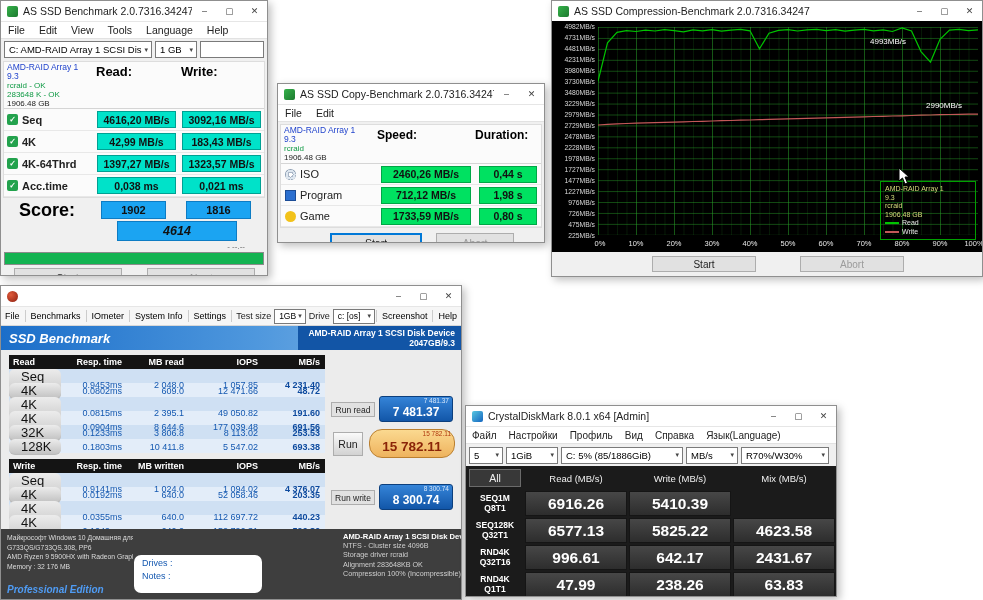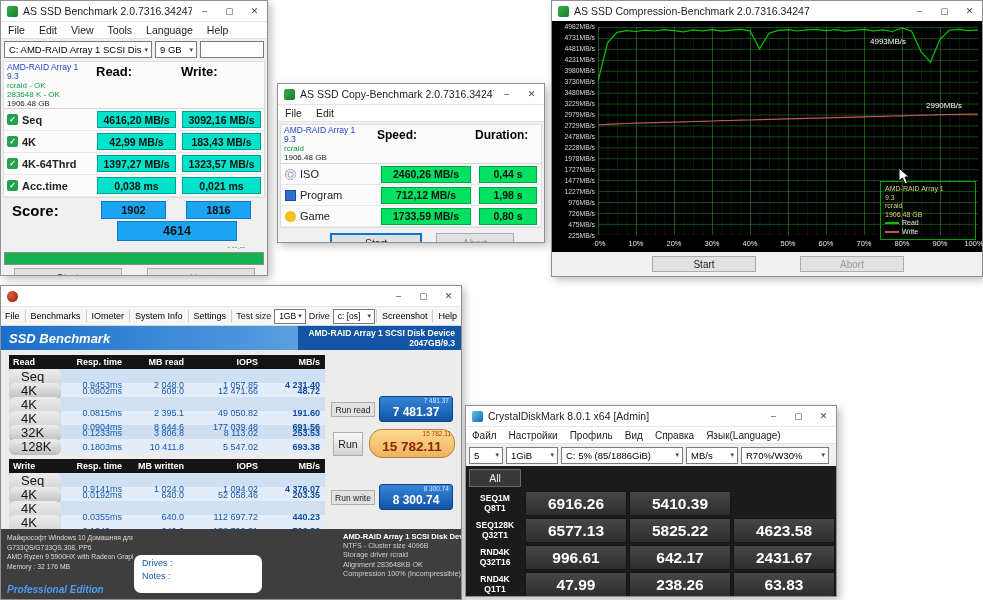--- a/index.html
+++ b/index.html
@@ -32,23 +32,23 @@
   .drv-info{padding:1px 3px;line-height:9px;font-size:8px;}
   .drv-info .nm{color:#2244cc;font-size:8.5px;}
   .drv-info .ok{color:#109a45;}
   .drv-info .cap{color:#222;}
   .asb-colh{font-size:13px;font-weight:bold;padding:2px 0 8px 2px;}
   .asb-drow{display:grid;grid-template-columns:90px 85px 85px;height:21px;align-items:center;border-bottom:1px solid #e8e8e8;}
   .asb-label{display:flex;align-items:center;gap:4px;font-size:11px;padding-left:3px;font-weight:bold;color:#222;}
   .asb-check{width:11px;height:11px;background:#23a24d;border-radius:2px;color:#fff;font-size:8px;display:flex;align-items:center;justify-content:center;flex:0 0 auto;}
   .asb-box{height:15px;margin:0 3px;background:#00e2c9;border:1px solid #00a193;display:flex;align-items:center;justify-content:center;font-size:10.5px;font-weight:bold;color:#111;}
   .asb-scorerow{display:grid;grid-template-columns:90px 85px 85px;align-items:center;height:22px;margin-top:1px;}
-  .asb-scorelabel{font-size:15px;font-weight:bold;padding-left:11px;}
+  .asb-scorelabel{font-size:18px;font-weight:bold;padding-left:18px;}
   .asb-sbox{height:16px;margin:0 10px;background:#1ba4f2;border:1px solid #0d7cc4;display:flex;align-items:center;justify-content:center;font-size:11px;font-weight:bold;color:#111;}
-  .asb-totalrow{height:21px;display:flex;}
+  .asb-totalrow{height:21px;display:flex;font-style:italic;}
   .asb-tbox{width:118px;height:18px;margin-left:116px;background:#1ba4f2;border:1px solid #0d7cc4;display:flex;align-items:center;justify-content:center;font-size:12.5px;font-weight:bold;color:#111;}
   .asb-eta{text-align:right;font-size:8px;color:#666;padding-right:22px;height:9px;line-height:9px;}
   .asb-progress{height:11px;margin:1px 3px;border:1px solid #8b8b8b;background:#13b351;}
   .asb-btnrow{display:grid;grid-template-columns:1fr 1fr;margin-top:3px;}
   .asb-btnrow .btn{width:108px;height:19px;justify-self:center;}
 
   
   .w-copy{left:277px;top:83px;width:268px;height:160px;}
   .copy-grid{margin:2px 2px 0;background:#fbfbfb;border:1px solid #ddd;}
   .copy-hrow{display:grid;grid-template-columns:96px 98px 66px;height:38px;border-bottom:1px solid #d5d5d5;}
@@ -182,21 +182,21 @@
     <span class="menu-item">Tools</span>
     <span class="menu-item">Language</span>
     <span class="menu-item">Help</span>
   </div>
   <div class="asb-toolbar">
     <div class="select sel-drive-asb">
       <span class="sel-text">C: AMD-RAID Array 1  SCSI Disk Device</span>
       <span class="arrow">▾</span>
     </div>
     <div class="select sel-size-asb">
-      <span class="sel-text">9 GB</span>
+      <span class="sel-text">1 GB</span>
       <span class="arrow">▾</span>
     </div>
     <input class="asb-input" style="">
   </div>
   <div class="asb-grid">
     <div class="asb-hrow">
       <div class="drv-info">
         <div class="nm">AMD-RAID Array 1</div>
         <div class="nm">9.3</div>
         <div class="ok">rcraid - OK</div>
@@ -598,20 +598,25 @@
       <span class="sel-text">MB/s</span>
       <span class="arrow">▾</span>
     </div>
     <div class="select sel-mix">
       <span class="sel-text">R70%/W30%</span>
       <span class="arrow">▾</span>
     </div>
   </div>
   <div class="cdm-main">
     <div class="cdm-all btn-like">All</div>
+    <div class="cdm-headers">
+      <div>Read (MB/s)</div>
+      <div>Write (MB/s)</div>
+      <div>Mix (MB/s)</div>
+    </div>
     <div class="cdm-rows">
       <div class="cdm-row">
         <div class="cdm-rowlabel">
           <span>SEQ1M</span>
           <span>Q8T1</span>
         </div>
         <div class="cdm-cell">6916.26</div>
         <div class="cdm-cell">5410.39</div>
       </div>
       <div class="cdm-row">

